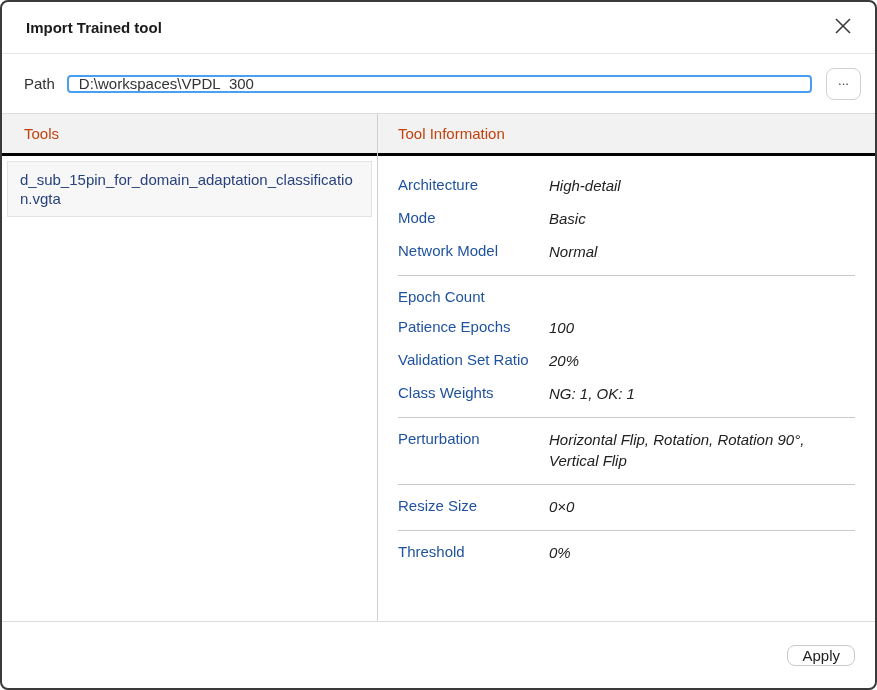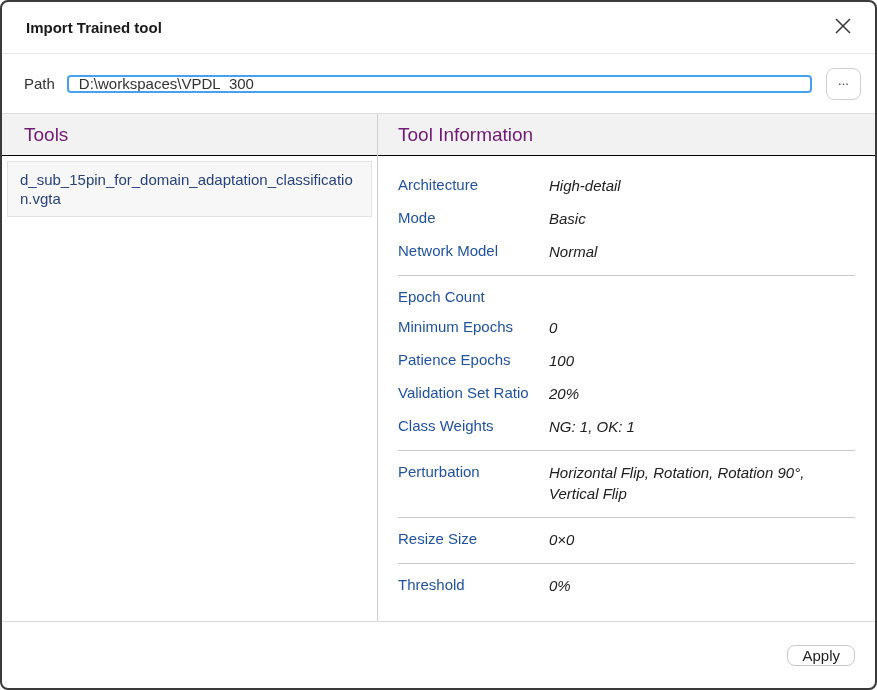--- a/index.html
+++ b/index.html
@@ -42,22 +42,22 @@
     flex:0 0 35px;width:35px;height:32px;margin-left:14px;
     border:1px solid #d0d0d0;border-radius:8px;background:#fff;
     font-size:13px;color:#444;line-height:1;cursor:pointer;
     display:flex;align-items:center;justify-content:center;padding-bottom:6px;
   }
   .content{flex:1;display:flex;min-height:0;}
   .left-panel{width:376px;flex:0 0 376px;border-right:1px solid #cfcfcf;display:flex;flex-direction:column;}
   .right-panel{flex:1;display:flex;flex-direction:column;min-width:0;}
   .panel-header{
     height:42px;flex:0 0 42px;background:var(--header-bg);
-    border-bottom:1px solid #000000;display:flex;align-items:center;
-    color:#701a75;font-size:19px;
+    border-bottom:3px solid #000000;display:flex;align-items:center;
+    color:#c2410c;font-size:15px;
   }
   .left-panel .panel-header{padding-left:22px;}
   .right-panel .panel-header{padding-left:20px;}
   .tools-list{padding:5px;overflow:auto;}
   .tool-item{
     background:#f7f7f7;border:1px solid #e3e3e3;
     padding:8px 12px;color:var(--item-blue);line-height:19px;
     word-break:break-all;cursor:pointer;
   }
   .info-table{padding:14px 20px 0 20px;overflow:auto;}
@@ -120,24 +120,20 @@
           </div>
           <div class="info-row">
             <div class="info-label">Network Model</div>
             <div class="info-value">Normal</div>
           </div>
           <div class="group-divider"></div>
           <div class="info-row">
             <div class="info-label">Epoch Count</div>
           </div>
           <div class="info-row">
-            <div class="info-label">Minimum Epochs</div>
-            <div class="info-value">0</div>
-          </div>
-          <div class="info-row">
             <div class="info-label">Patience Epochs</div>
             <div class="info-value">100</div>
           </div>
           <div class="info-row">
             <div class="info-label">Validation Set Ratio</div>
             <div class="info-value">20%</div>
           </div>
           <div class="info-row">
             <div class="info-label">Class Weights</div>
             <div class="info-value">NG: 1, OK: 1</div>

